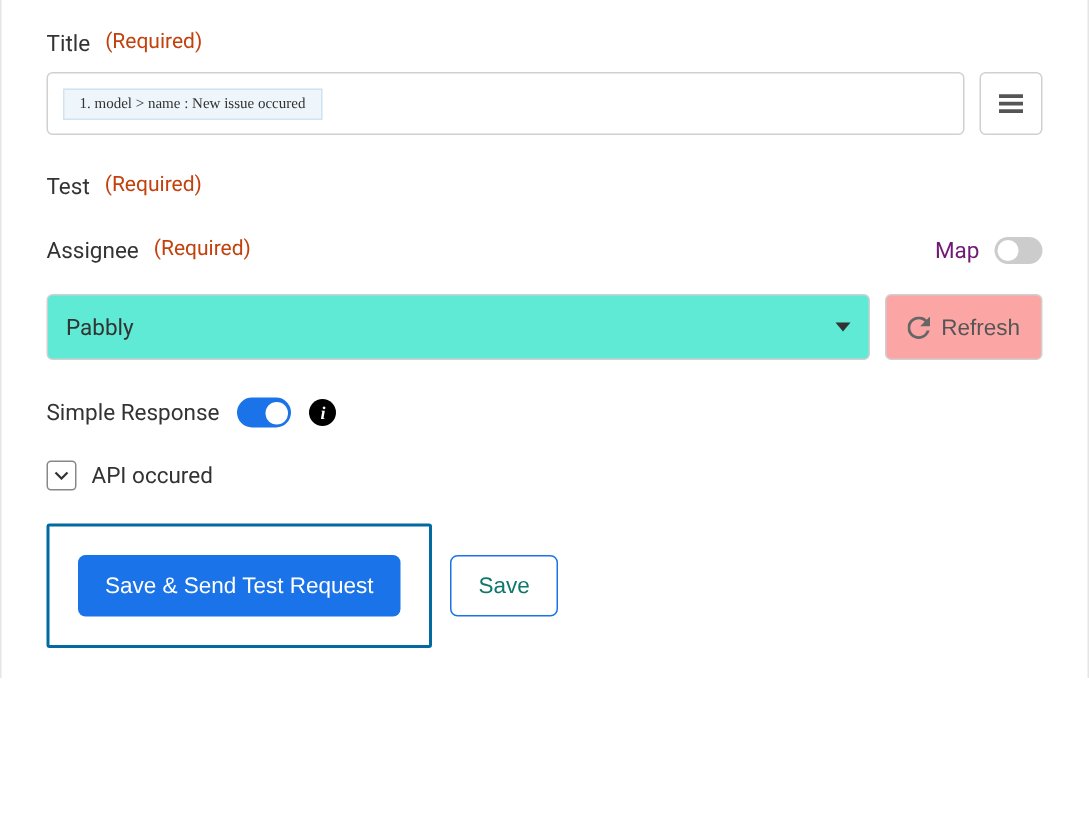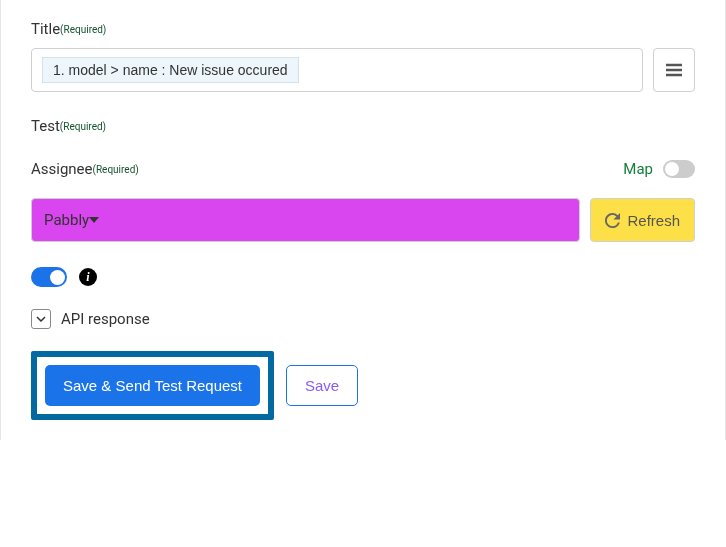--- a/index.html
+++ b/index.html
@@ -11,26 +11,26 @@
       color: #333;
       border-left: 1px solid #e5e5e5;
       border-right: 1px solid #e5e5e5;
     }
     .field-group { margin-bottom: 25px; }
     .field-label {
       font-size: 15px;
       color: #333;
       margin-bottom: 10px;
       display: flex;
-      align-items: center;
-      gap: 0;
+      align-items: flex-start;
+      gap: 10px;
     }
     .required-tag {
-      color: #14532d;
-      font-size: 10px;
+      color: #c2410c;
+      font-size: 14px;
     }
     .input-row {
       display: flex;
       gap: 10px;
       align-items: stretch;
       margin-bottom: 8px;
     }
     .token-input {
       flex: 1;
       border: 1px solid #d0d0d0;
@@ -39,23 +39,23 @@
       min-height: 42px;
       display: flex;
       align-items: center;
       background: #fff;
     }
     .token {
       background: #eef6fb;
       border: 1px solid #cfe4f0;
       border-radius: 0;
       padding: 4px 10px;
-      font-size: 14px;
+      font-size: 10px;
       color: #333;
-      font-family: Liberation Sans, sans-serif;
+      font-family: Liberation Serif, serif;
     }
     .menu-btn {
       width: 42px;
       border: 1px solid #d0d0d0;
       border-radius: 4px;
       background: #fff;
       display: flex;
       align-items: center;
       justify-content: center;
       cursor: pointer;
@@ -67,21 +67,21 @@
     .label-row {
       display: flex;
       justify-content: space-between;
       align-items: center;
       margin-bottom: 20px;
     }
     .map-group {
       display: flex;
       align-items: center;
       gap: 10px;
-      color: #15803d;
+      color: #701a75;
       font-size: 15px;
     }
     .toggle-off {
       width: 32px;
       height: 18px;
       background: #ccc;
       border-radius: 10px;
       position: relative;
       cursor: pointer;
     }
@@ -114,34 +114,35 @@
       right: 2.5px;
     }
     .select-input {
       flex: 1;
       border: 1px solid #d0d0d0;
       border-radius: 4px;
       padding: 10px 12px;
       min-height: 44px;
       display: flex;
       align-items: center;
-      background: #d946ef;
+      justify-content: space-between;
+      background: #5eead4;
       cursor: pointer;
       font-size: 15px;
     }
     .caret-down {
       width: 0; height: 0;
       border-left: 5px solid transparent;
       border-right: 5px solid transparent;
       border-top: 6px solid #333;
     }
     .refresh-btn {
       border: 1px solid #d0d0d0;
       border-radius: 4px;
-      background: #fde047;
+      background: #fca5a5;
       padding: 0 14px;
       display: flex;
       align-items: center;
       gap: 7px;
       cursor: pointer;
       font-size: 15px;
       color: #555;
     }
     .simple-response-row {
       display: flex;
@@ -180,37 +181,37 @@
       align-items: center;
       justify-content: center;
       cursor: pointer;
     }
     .button-row {
       display: flex;
       gap: 12px;
       align-items: center;
     }
     .highlight-box {
-      border: 6px solid #0369a1;
-      padding: 8px;
+      border: 2px solid #0369a1;
+      padding: 19px;
       border-radius: 2px;
       display: inline-flex;
     }
     .primary-btn {
       background: #1a73e8;
       color: #fff;
       border: none;
       padding: 12px 18px;
       border-radius: 5px;
       font-size: 15px;
       cursor: pointer;
     }
     .secondary-btn {
       background: #fff;
-      color: #8b5cf6;
+      color: #0f766e;
       border: 1px solid #1a73e8;
       padding: 11px 18px;
       border-radius: 5px;
       font-size: 15px;
       cursor: pointer;
     }
   </style>
 </head>
 <body>
 
@@ -259,31 +260,32 @@
     <button class="refresh-btn">
       <svg width="15" height="15" viewBox="0 0 16 16">
           <path d="M13.65 2.35A7.95 7.95 0 0 0 8 0C3.58 0 0 3.58 0 8s3.58 8 8 8c3.73 0 6.84-2.55 7.73-6h-2.08A5.99 5.99 0 0 1 8 14c-3.31 0-6-2.69-6-6s2.69-6 6-6c1.66 0 3.14.69 4.22 1.78L9 7h7V0l-2.35 2.35z" fill="#666"></path>
         </svg>
       <span>Refresh</span>
     </button>
   </div>
 </div>
 
 <div class="simple-response-row">
+  <span>Simple Response</span>
   <div class="toggle-on"></div>
   <div class="info-icon">i</div>
 </div>
 
 <div class="api-response-row">
   <div class="expand-box">
     <svg width="10" height="6" viewBox="0 0 10 6">
         <path d="M1 1 L5 5 L9 1" stroke="#333" stroke-width="1.5" fill="none"></path>
       </svg>
   </div>
-  <span>API response</span>
+  <span>API occured</span>
 </div>
 
 <div class="button-row">
   <div class="highlight-box">
     <button class="primary-btn">Save &amp; Send Test Request</button>
   </div>
   <button class="secondary-btn">Save</button>
 </div>
 
 </body></html>

